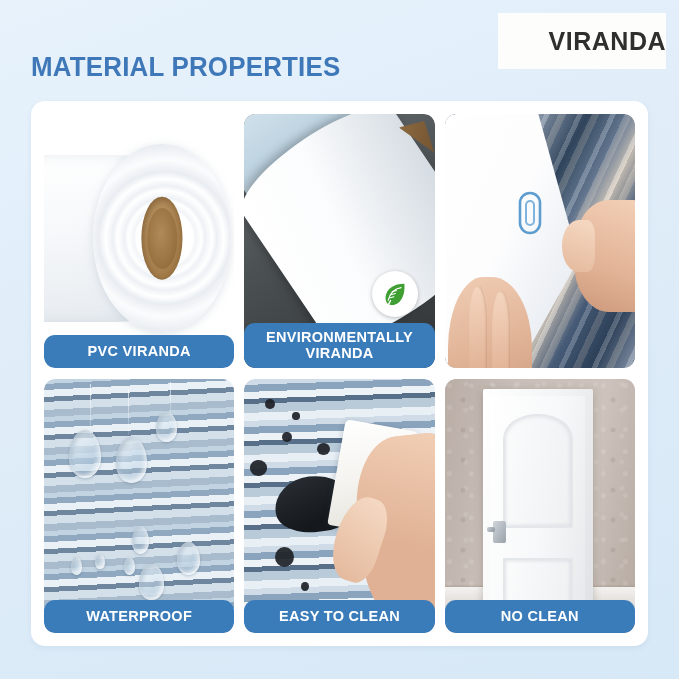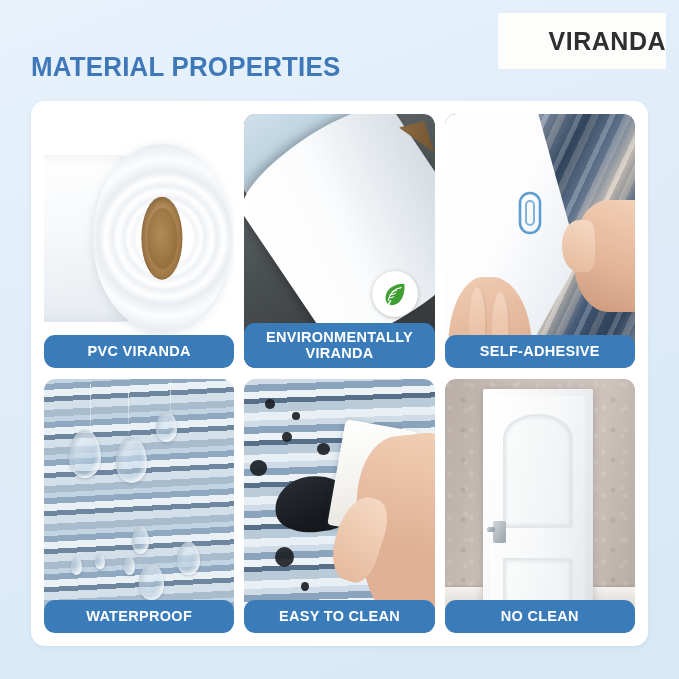--- a/index.html
+++ b/index.html
@@ -484,21 +484,20 @@
         <div class="adh-hand-right"></div>
         <div class="adh-peel"></div>
         <div class="clip-icon">
           <svg width="26" height="46" viewBox="0 0 26 46" aria-hidden="true">
             <rect x="3" y="3" width="20" height="40" rx="10" fill="none" stroke="#5e9dd0" stroke-width="2.6"></rect>
             <rect x="9" y="11" width="8" height="24" rx="4" fill="none" stroke="#7fb4de" stroke-width="2"></rect>
           </svg>
         </div>
         <div class="adh-hand-left"></div>
       </div>
-      <div class="card-label">SELF-ADHESIVE</div>
     </div>
 
     <div class="card">
       <div class="card-photo">
         <div class="wood-stripes-fallback"></div>
         <div class="trail" style="left:24%;top:2%;height:22%;"></div>
         <div class="trail" style="left:44%;top:4%;height:18%;"></div>
         <div class="trail" style="left:66%;top:1%;height:14%;"></div>
         <div class="drop" style="left:13%;top:20%;width:17%;height:19%;"></div>
         <div class="drop" style="left:38%;top:23%;width:16%;height:18%;"></div>

